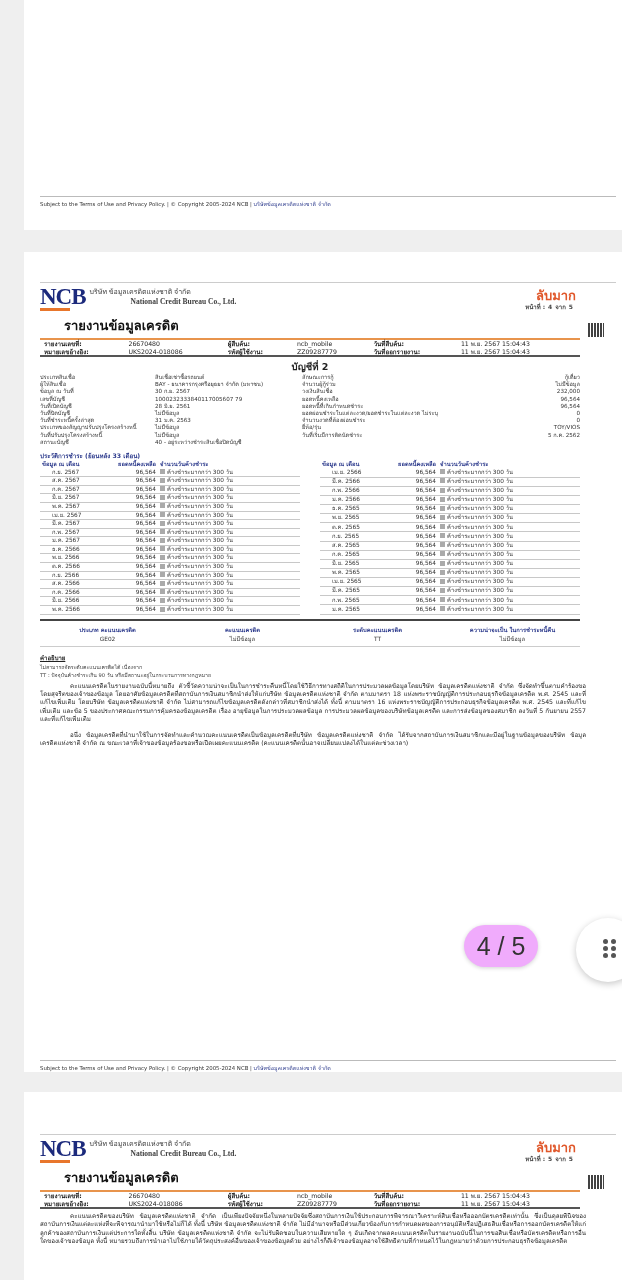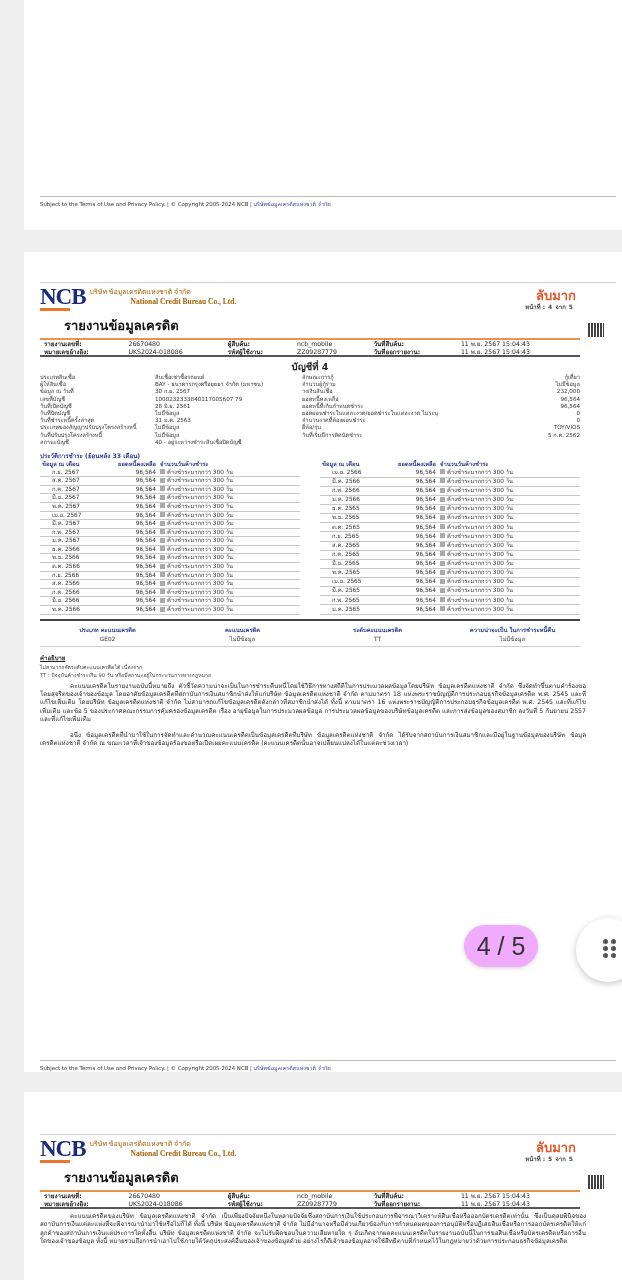--- a/index.html
+++ b/index.html
@@ -11,21 +11,21 @@
   .page3 { top: 1092px; height: 200px; }
   .content { position: absolute; left: 16px; width: 576px; }
   .footer-line { border-top: 1px solid #bbb; padding-top: 3px; font-size: 5.4px; color: #333; white-space: nowrap; }
   .footer-line .thai-link { color: #2c3a8c; }
 
   
   .hdr { position: relative; height: 56px; border-top: 1px solid #ccc; }
   .logo { position: absolute; left: 0; top: 4px; display: flex; align-items: flex-start; }
   .logo-ncb { font-family: "Liberation Serif", serif; font-weight: bold; font-size: 23px; color: #1c2a7c; line-height: 20px; letter-spacing: -1px; position: relative; }
   .logo-bar { display: block; width: 30px; height: 3px; background: #e8762c; margin-top: 1px; }
-  .logo-text { margin-left: 4px; margin-top: 1px; font-family: "Liberation Serif", serif; color: #a16207; }
+  .logo-text { margin-left: 4px; margin-top: 1px; font-family: "Liberation Serif", serif; color: #404040; }
   .logo-text .th { font-size: 7px; line-height: 9px; }
   .logo-text .en { font-size: 7.5px; font-weight: bold; line-height: 10px; padding-left: 41px; }
   .secret { position: absolute; right: 40px; top: 2px; color: #e0572a; font-weight: bold; font-size: 13px; }
   .pageno { position: absolute; right: 40px; top: 19px; font-size: 6px; font-weight: bold; color: #444; }
   .pageno b { margin: 0 3px; }
   .report-title { position: absolute; left: 0; top: 32px; font-size: 13px; font-weight: bold; color: #111; margin-left: 24px; }
   .qr { position: absolute; right: 12px; top: 40px; width: 16px; height: 14px;
         background:
           repeating-linear-gradient(90deg,#222 0 2px,#fff 2px 3px),
           #222; opacity:.85; }
@@ -108,21 +108,21 @@
                 <td>UKS2024-018086</td>
             <td class="lbl">รหัสผู้ใช้งาน:</td>
                 <td>ZZ09287779</td>
             <td class="lbl">วันที่ออกรายงาน:</td>
                 <td>11 พ.ย. 2567 15:04:43</td>
           </tr>
         </tbody>
           </table>
       </div>
 
-      <div class="acct-title">บัญชีที่ 4</div>
+      <div class="acct-title">บัญชีที่ 2</div>
       <div class="info" id="info">
           <div>ประเภทสินเชื่อ</div>
           <div>สินเชื่อเช่าซื้อรถยนต์</div>
           <div>ลักษณะการกู้</div>
           <div class="r">กู้เดี่ยว</div>
           <div>ผู้ให้สินเชื่อ</div>
           <div>BAY - ธนาคารกรุงศรีอยุธยา จำกัด (มหาชน)</div>
           <div>จำนวนผู้กู้ร่วม</div>
           <div class="r">ไม่มีข้อมูล</div>
           <div>ข้อมูล ณ วันที่</div>

